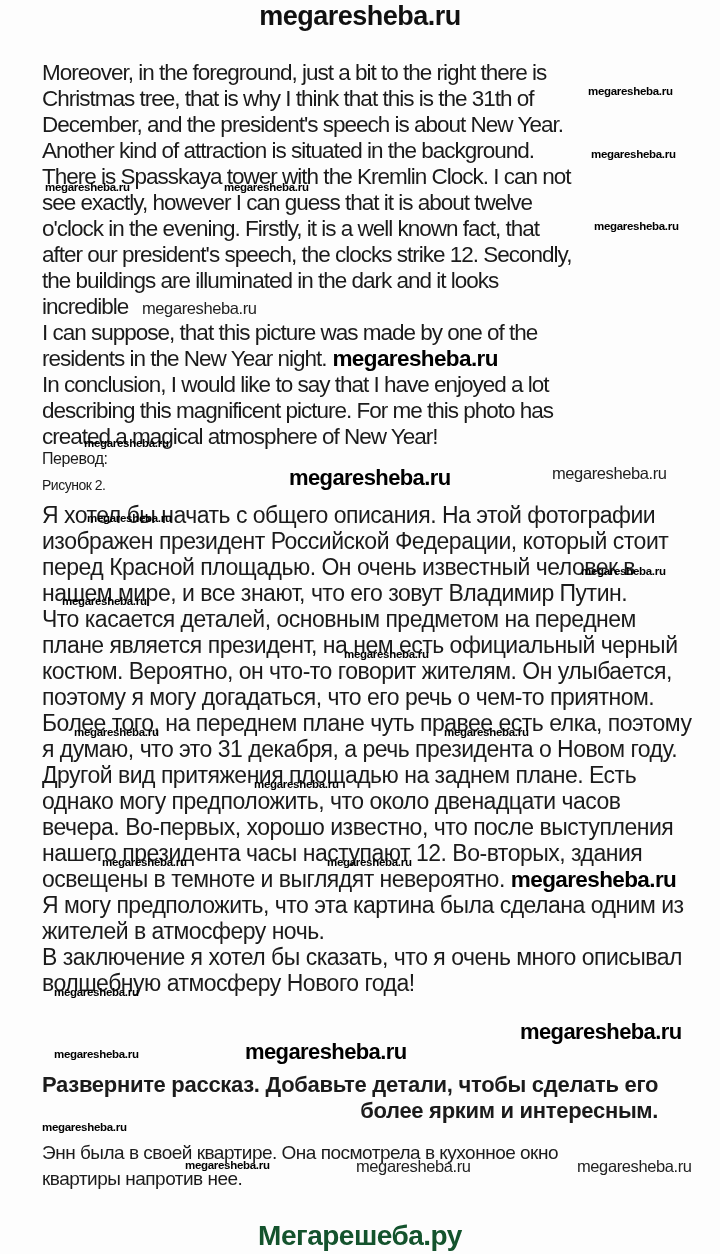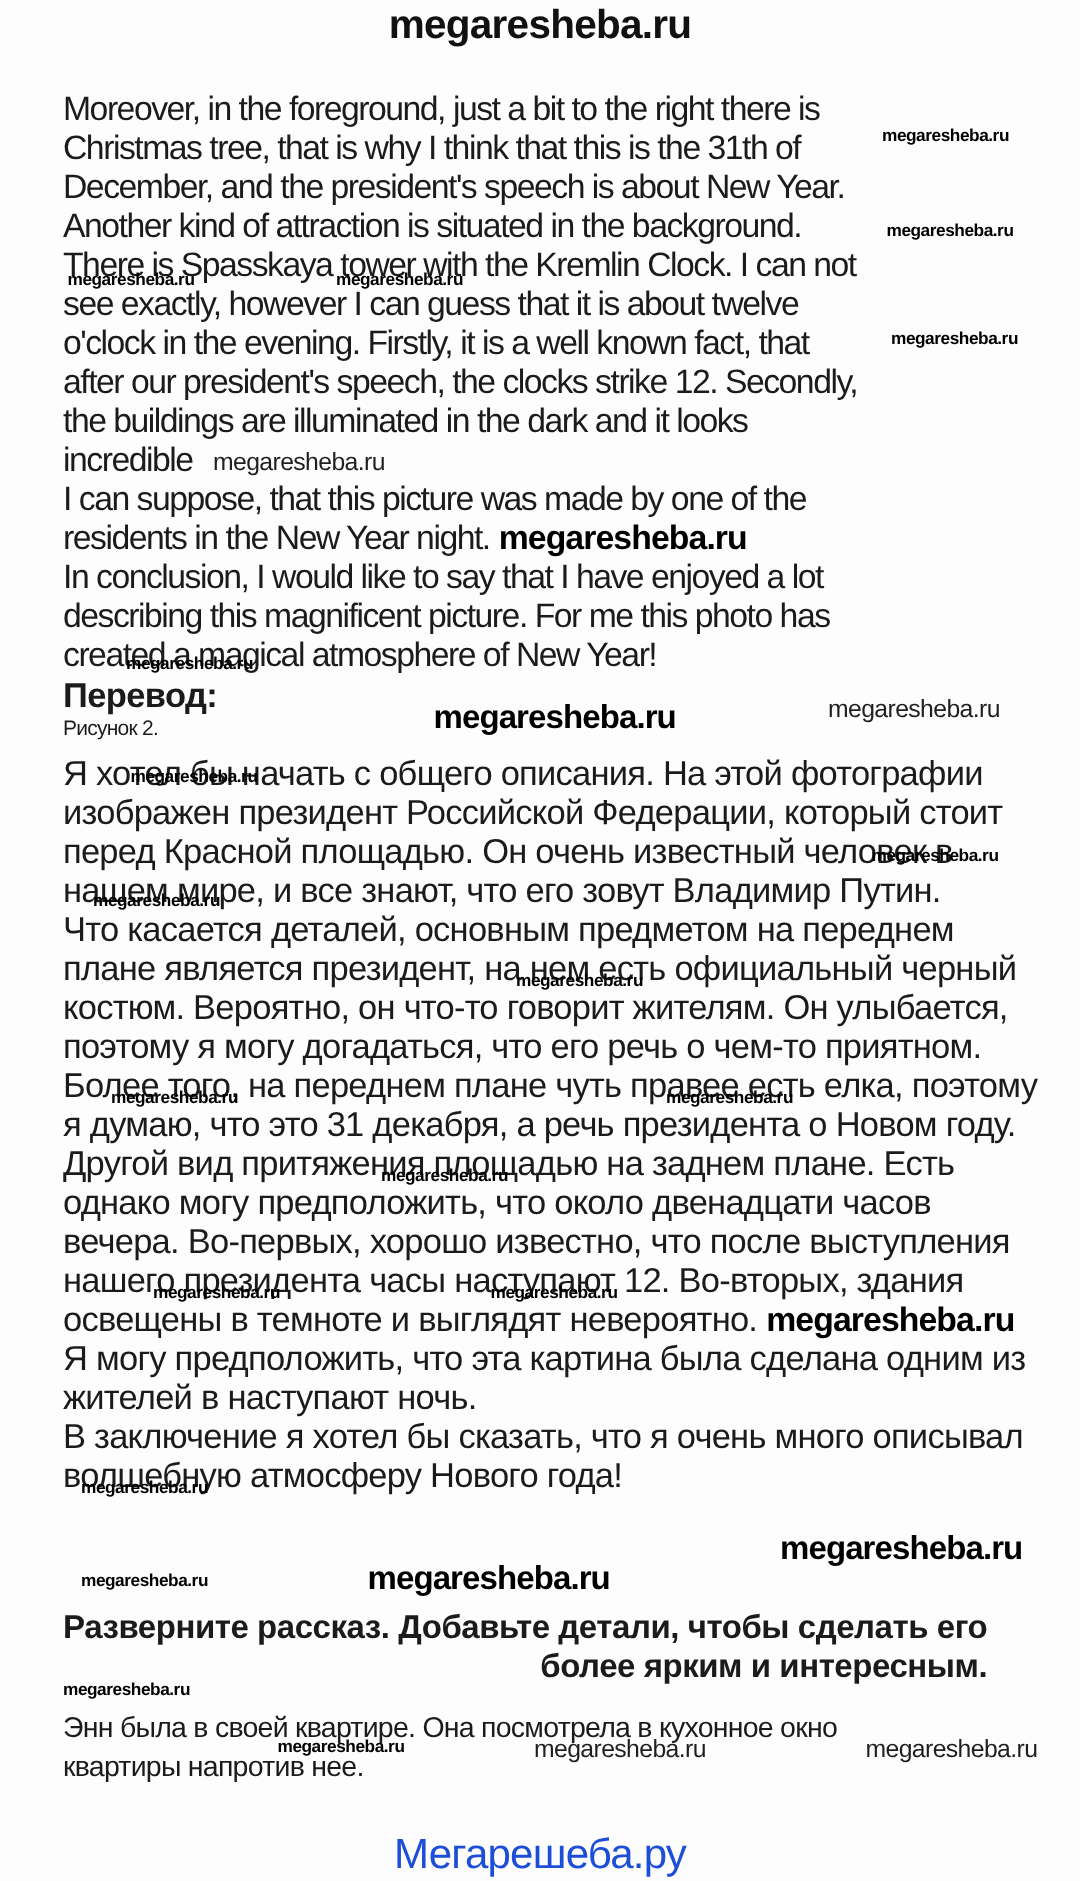--- a/index.html
+++ b/index.html
@@ -7,26 +7,26 @@
     position:relative;width:720px;height:1254px;background:#fdfdfd;
     font-family:"Liberation Sans",sans-serif;color:#1b1b1b;overflow:hidden;
     margin:0 auto;
   }
   .doc-header{
     position:absolute;top:1px;left:0;width:100%;text-align:center;
     font-size:27px;font-weight:700;letter-spacing:-0.5px;color:#111;
   }
   .doc-footer{
     position:absolute;top:1220px;left:0;width:100%;text-align:center;
-    font-size:28px;font-weight:400;letter-spacing:-0.5px;color:#1d4ed8;
+    font-size:28px;font-weight:700;letter-spacing:-0.5px;color:#14532d;
   }
   .block{position:absolute;left:42px;white-space:nowrap;}
   .line{height:26px;line-height:26px;}
   .english-block{top:60px;font-size:22.5px;letter-spacing:-1px;}
-  .perevod-heading{top:450px;font-size:23px;font-weight:700;letter-spacing:-0.4px;}
+  .perevod-heading{top:450px;font-size:16px;font-weight:400;letter-spacing:-0.4px;}
   .risunok-row{top:477px;font-size:14px;letter-spacing:-0.5px;}
   .russian-block{top:502px;font-size:23px;letter-spacing:-0.5px;}
   .task-block{top:1072px;font-size:22px;font-weight:700;letter-spacing:-0.3px;text-align:right;}
   .story-block{top:1140px;font-size:19px;letter-spacing:-0.5px;}
   .wm-layer{position:absolute;top:0;left:0;width:720px;height:1254px;pointer-events:none;}
   .wm{position:absolute;white-space:nowrap;color:#000;line-height:1;}
   .wm-tiny{font-size:11.5px;font-weight:700;letter-spacing:-0.3px;}
   .wm-med{font-size:16.5px;font-weight:400;letter-spacing:-0.4px;color:#1f1f1f;}
   .wm-big{font-size:22px;font-weight:700;letter-spacing:-0.6px;}
   .wm-inline{font-size:22.5px;font-weight:700;letter-spacing:-0.6px;margin-left:6px;color:#000;}
@@ -70,21 +70,21 @@
       <div class="line">костюм. Вероятно, он что-то говорит жителям. Он улыбается,</div>
       <div class="line">поэтому я могу догадаться, что его речь о чем-то приятном.</div>
       <div class="line">Более того, на переднем плане чуть правее есть елка, поэтому</div>
       <div class="line">я думаю, что это 31 декабря, а речь президента о Новом году.</div>
       <div class="line">Другой вид притяжения площадью на заднем плане. Есть</div>
       <div class="line">однако могу предположить, что около двенадцати часов</div>
       <div class="line">вечера. Во-первых, хорошо известно, что после выступления</div>
       <div class="line">нашего президента часы наступают 12. Во-вторых, здания</div>
       <div class="line">освещены в темноте и выглядят невероятно.<span class="wm-inline">megaresheba.ru</span></div>
       <div class="line">Я могу предположить, что эта картина была сделана одним из</div>
-      <div class="line">жителей в наступают ночь.</div>
+      <div class="line">жителей в атмосферу ночь.</div>
       <div class="line">В заключение я хотел бы сказать, что я очень много описывал</div>
       <div class="line">волшебную атмосферу Нового года!</div>
     </div>
 
   <div class="block task-block">
       <div class="line">Разверните рассказ. Добавьте детали, чтобы сделать его</div>
       <div class="line">более ярким и интересным.</div>
     </div>
 
   <div class="block story-block">

